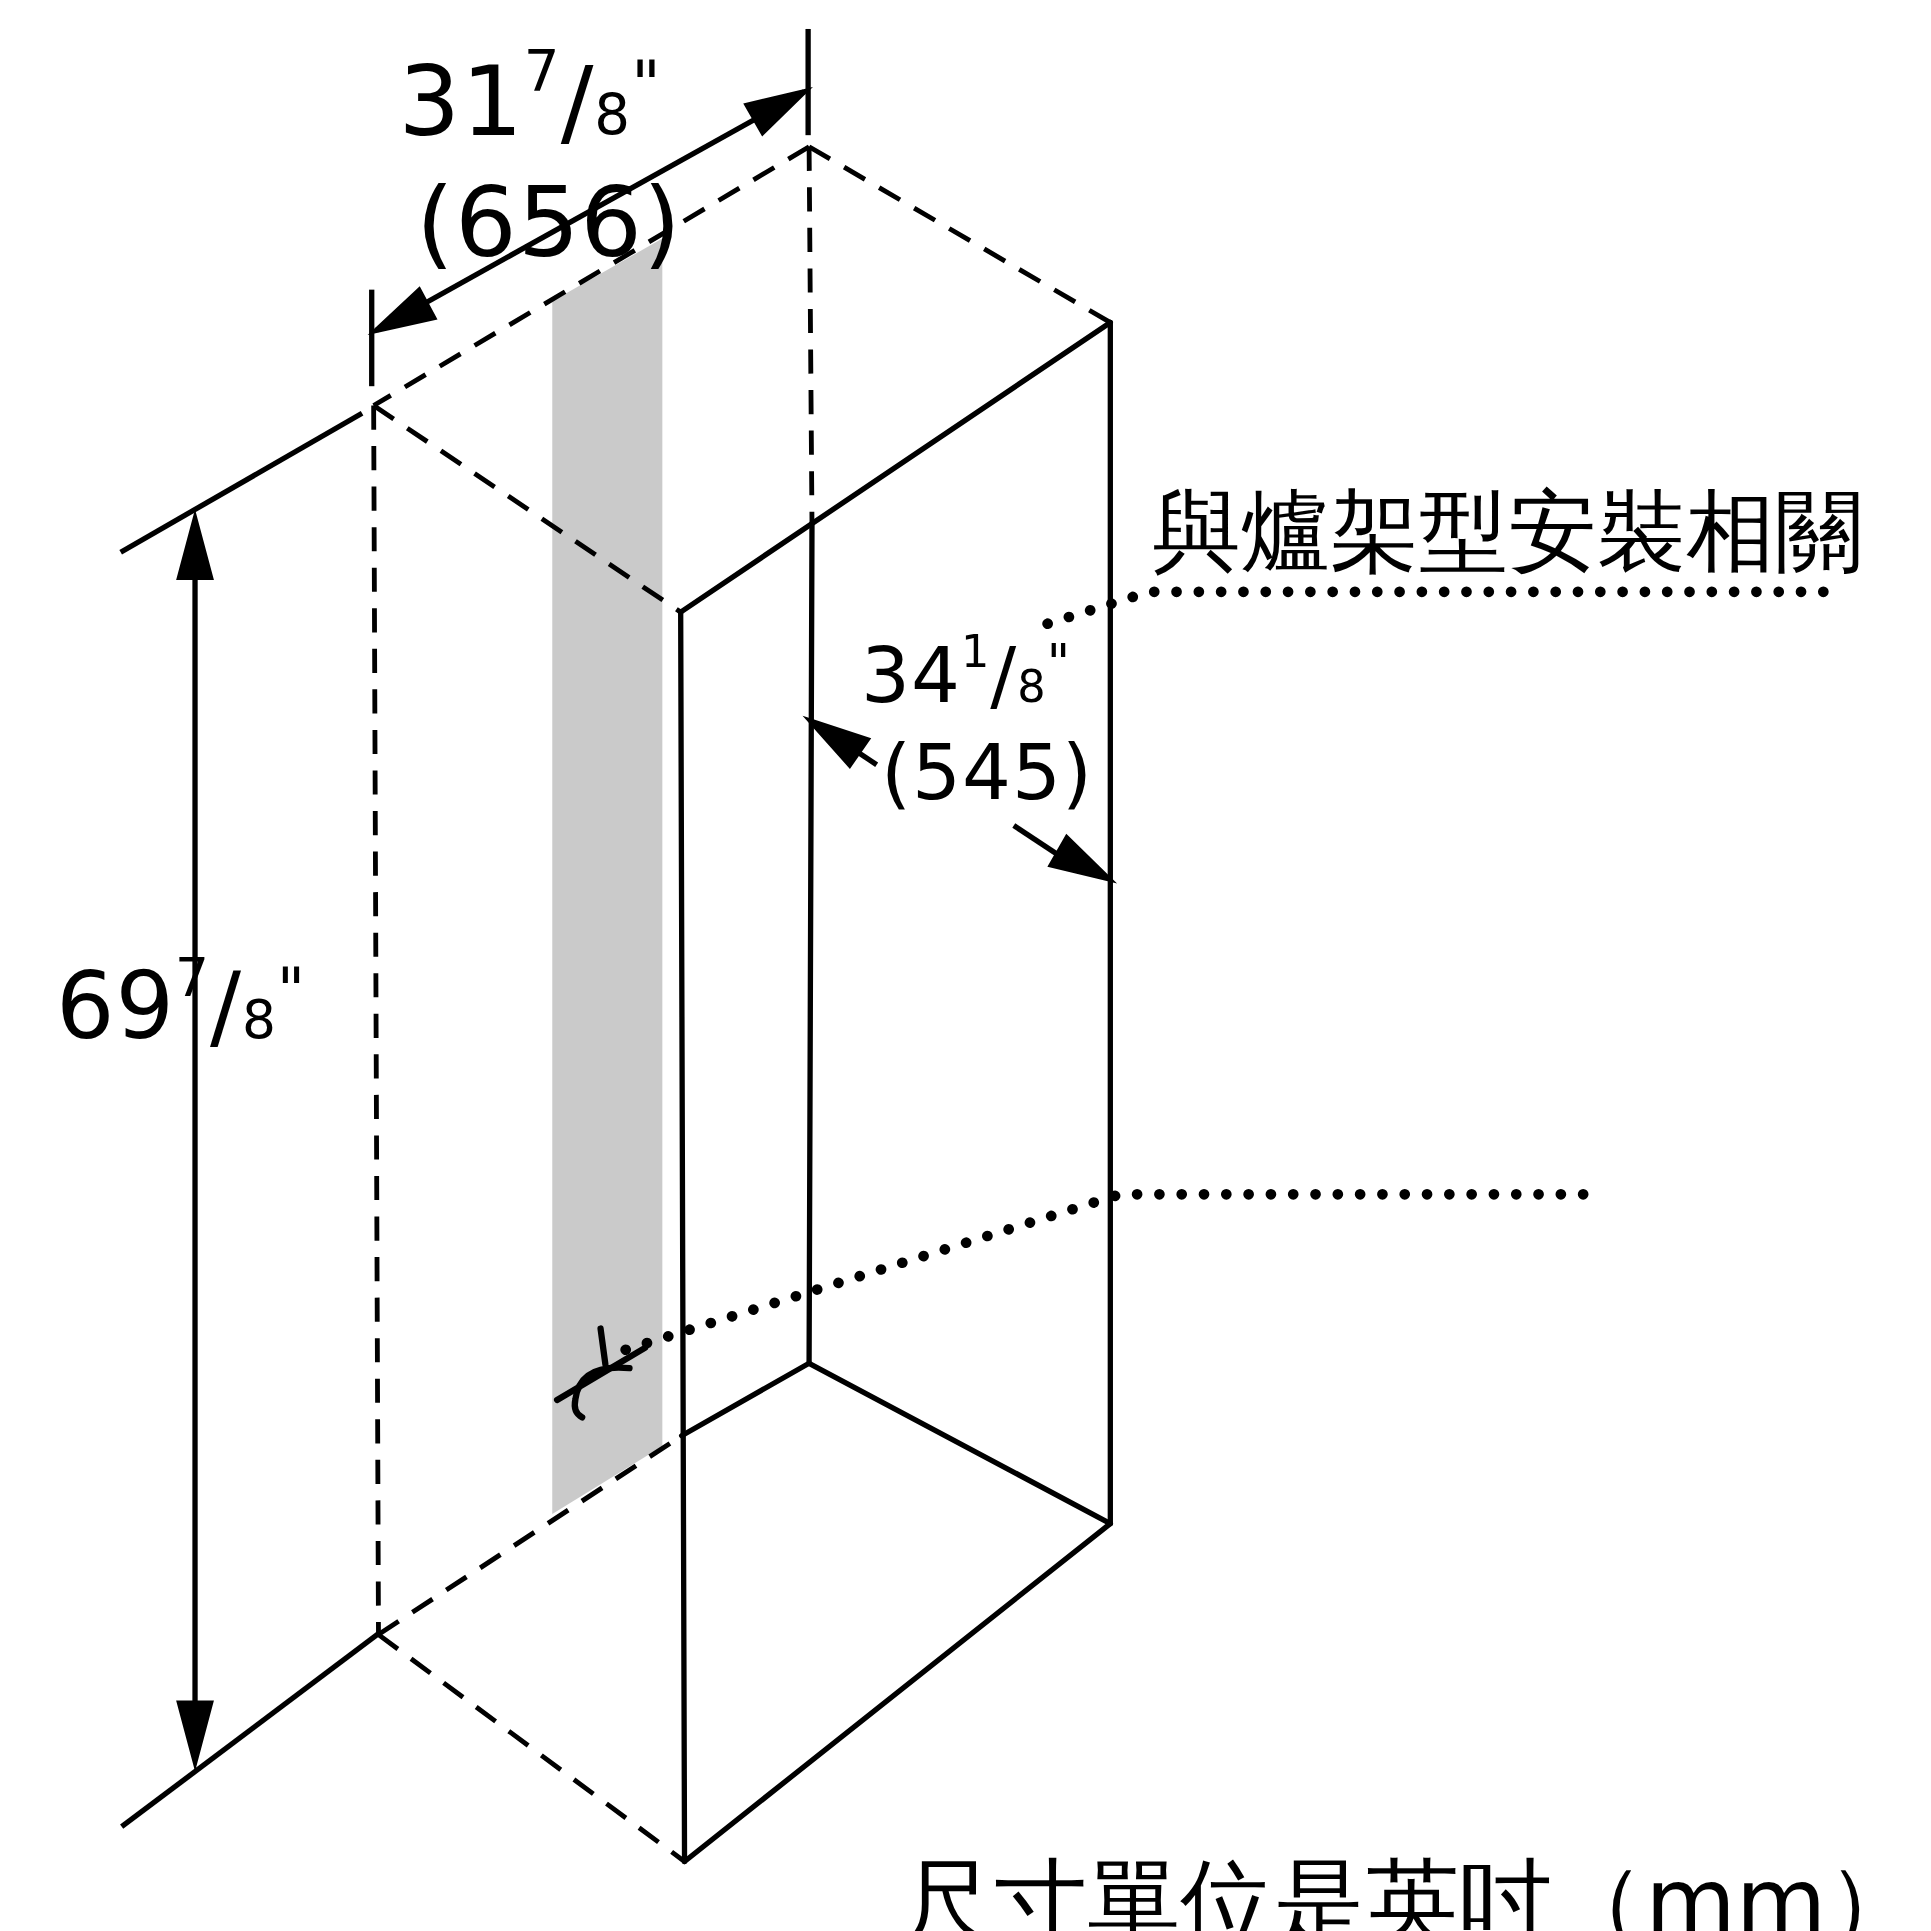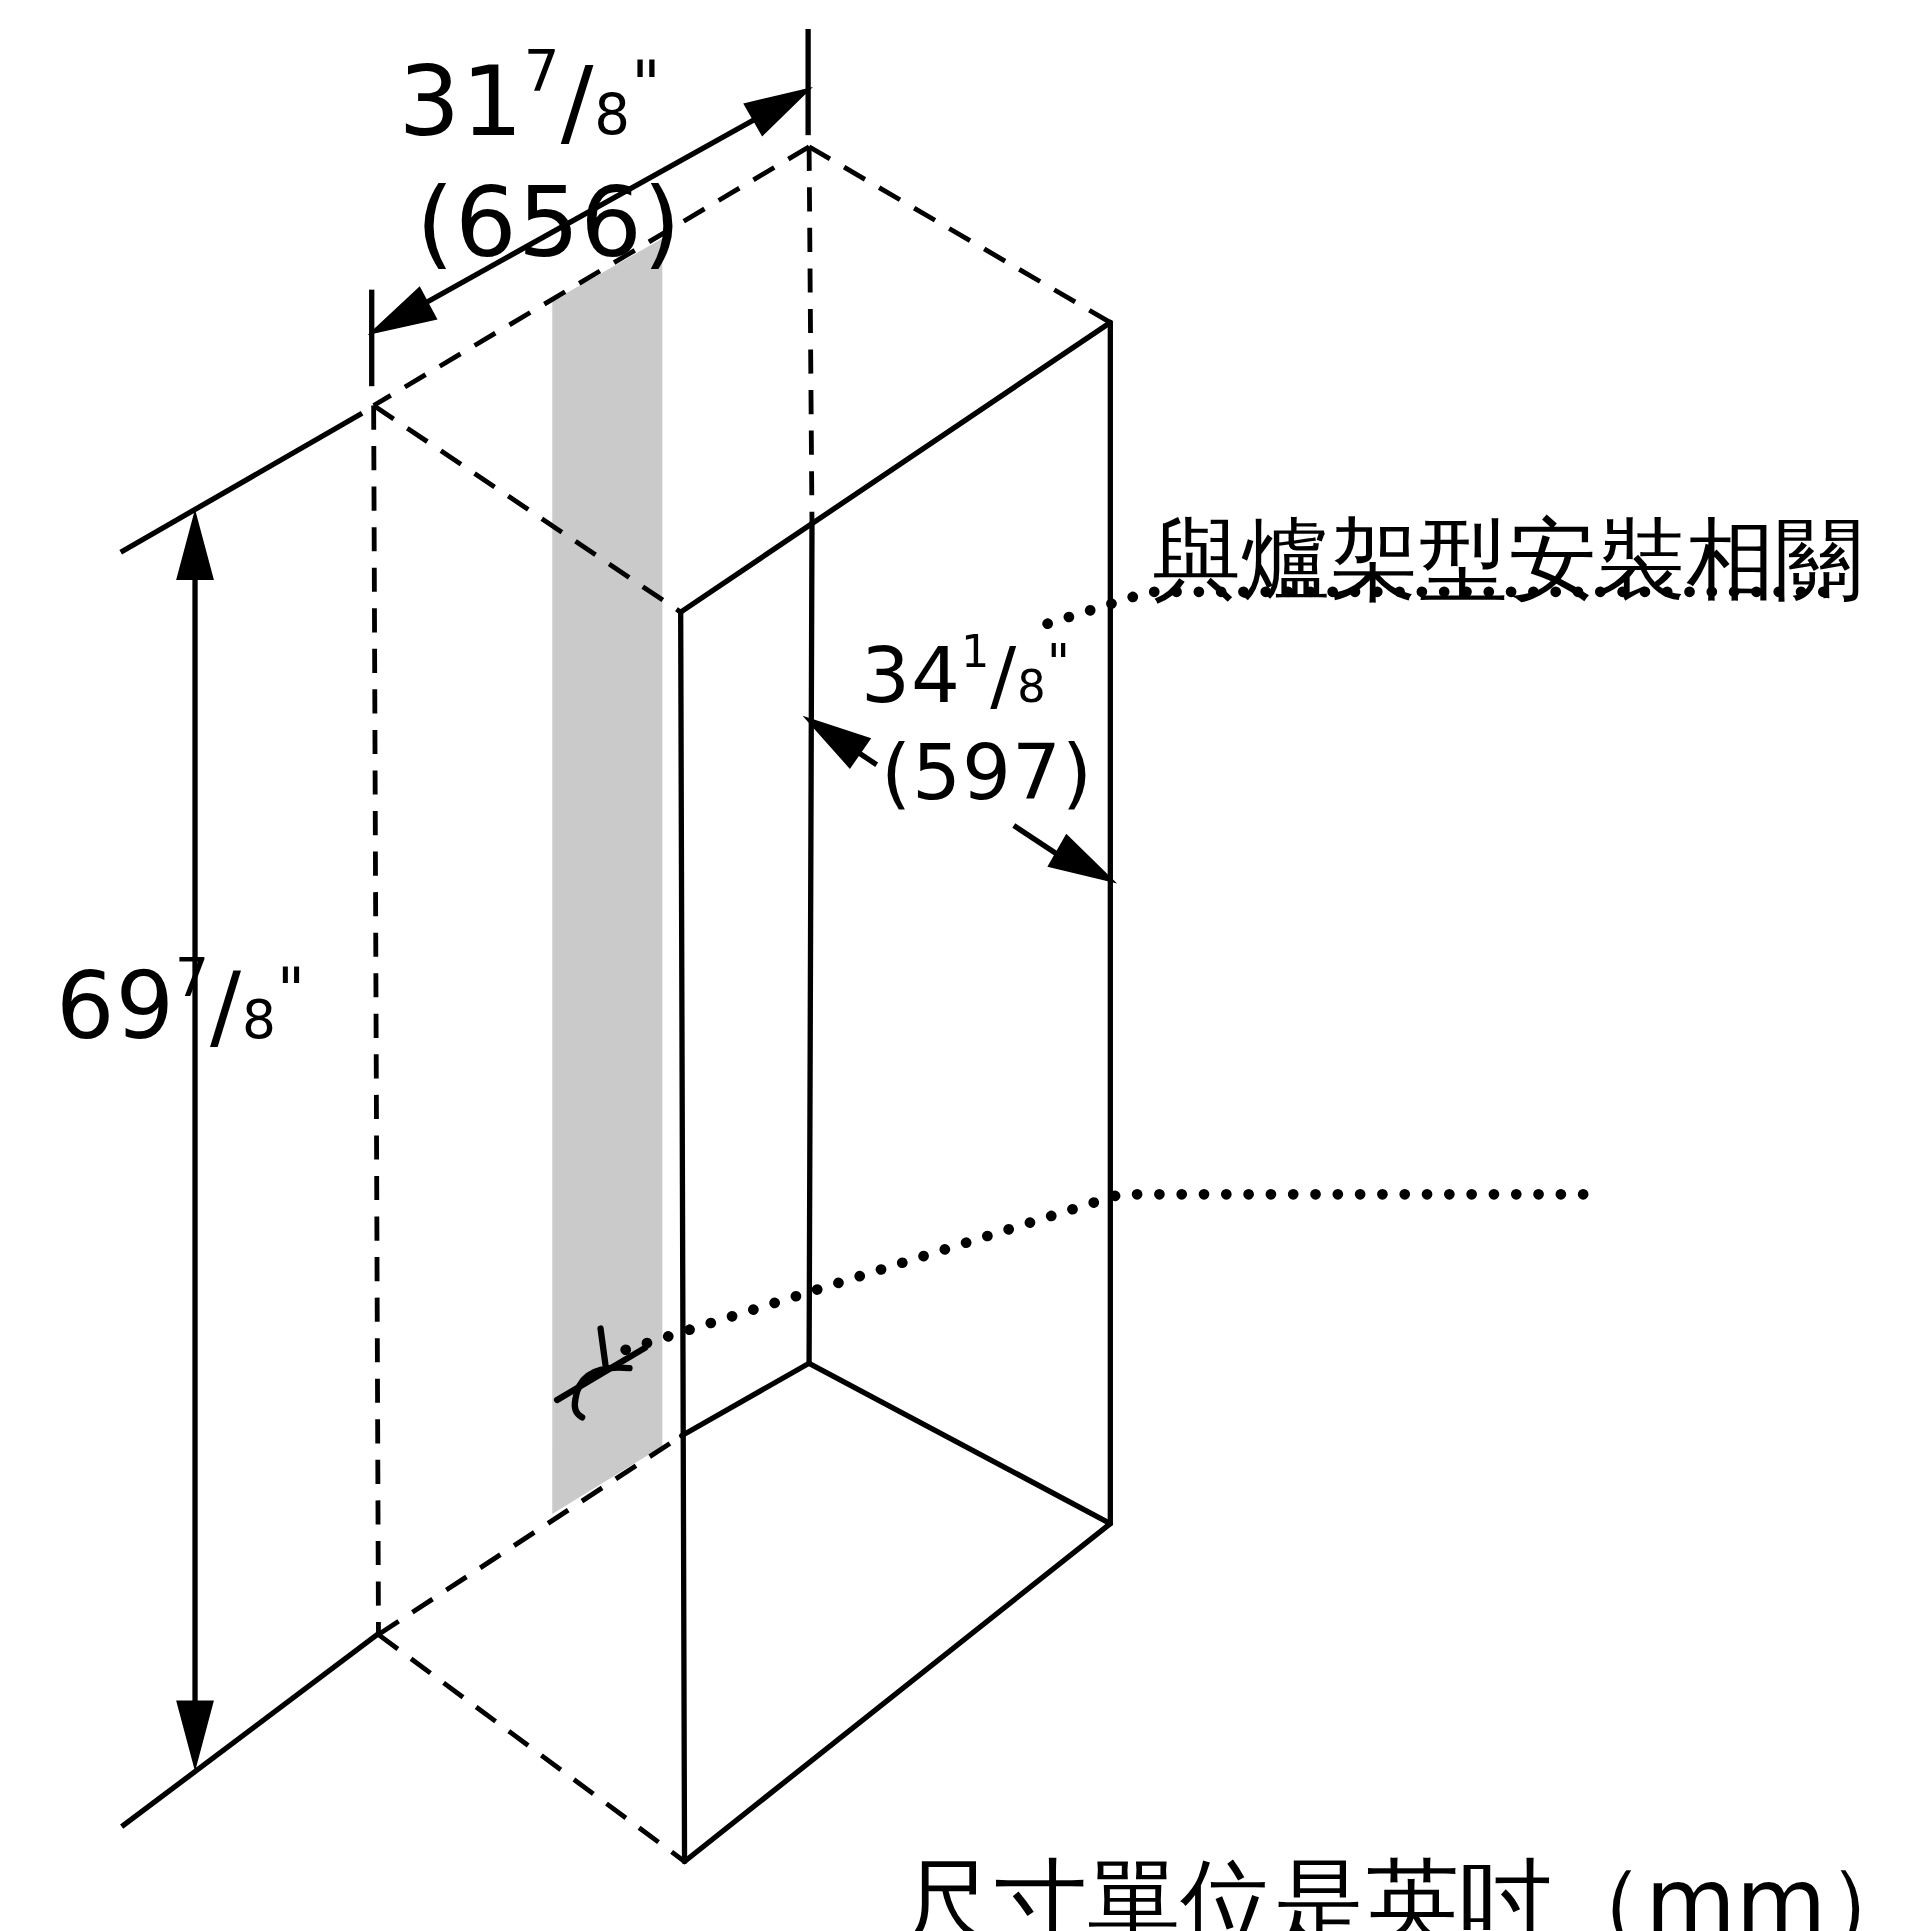--- a/index.html
+++ b/index.html
@@ -118,26 +118,26 @@
     <span>31</span><span class="fnum">7</span><span>/</span><span class="fden">8</span><span class="inch">"</span>
   </div>
   <div class="dim dim-lg" style="left:549px;top:222px">
     <span>(656)</span>
   </div>
 
   <div class="dim dim-sm" style="left:966px;top:672px">
     <span>34</span><span class="fnum">1</span><span>/</span><span class="fden">8</span><span class="inch">"</span>
   </div>
   <div class="dim dim-sm" style="left:987px;top:772px">
-    <span>(597)</span>
+    <span>(545)</span>
   </div>
 
   <div class="dim dim-md" style="left:181px;top:1002px">
     <span>69</span><span class="fnum">7</span><span>/</span><span class="fden">8</span><span class="inch">"</span>
   </div>
 
-  <div class="cjk" style="left:1152px;top:559px">與爐架型安裝相關</div>
+  <div class="cjk" style="left:1152px;top:531px">與爐架型安裝相關</div>
 
 
   <div class="caption">尺寸單位是英吋（mm）</div>
 
 </div>
 
 
 </body></html>

